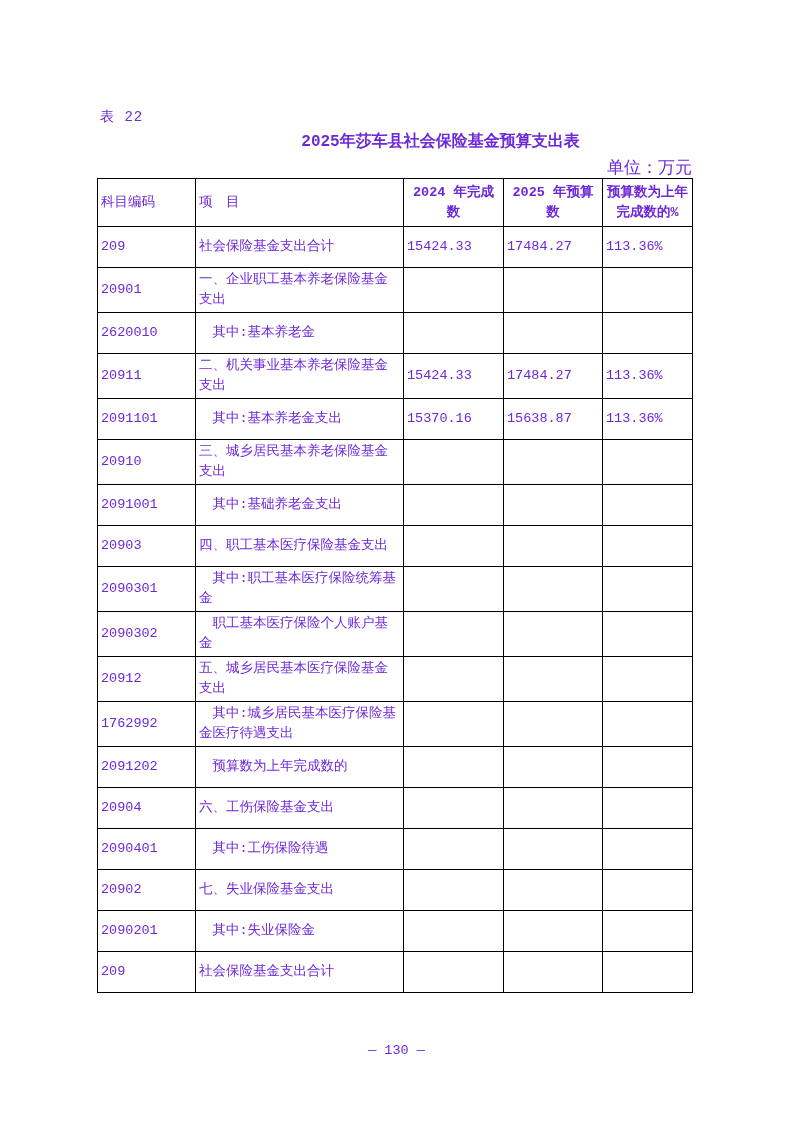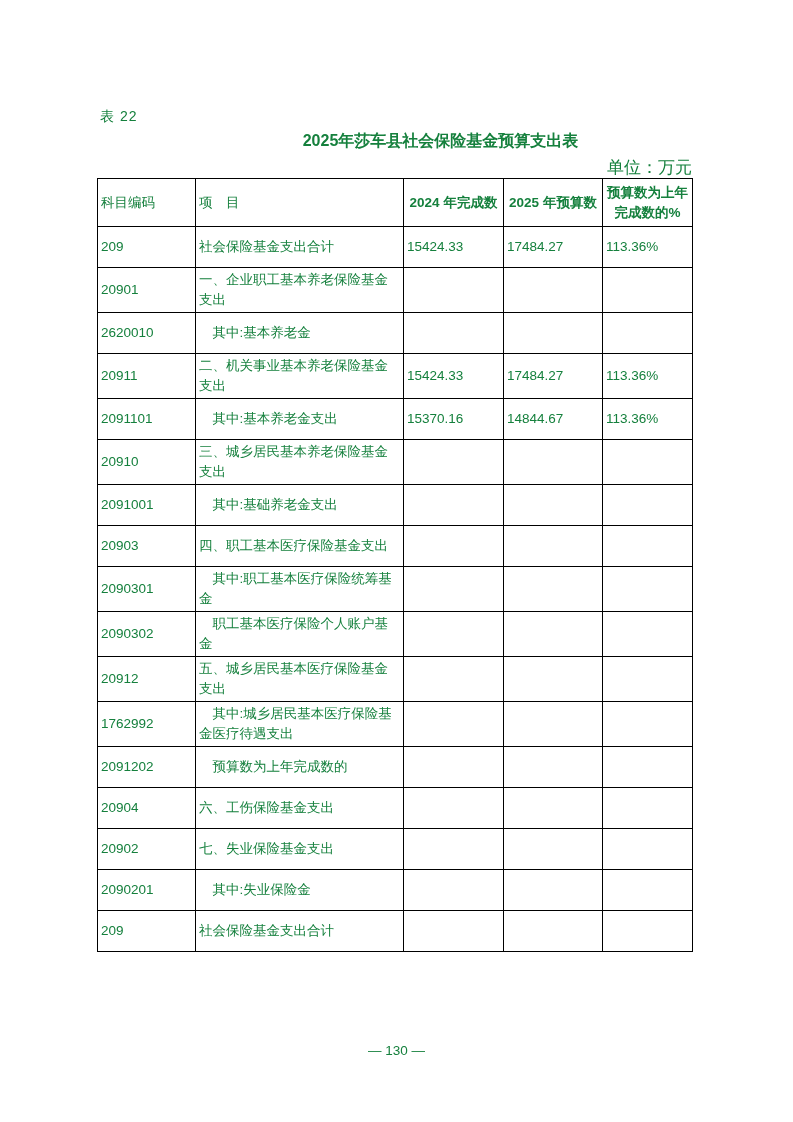--- a/index.html
+++ b/index.html
@@ -3,22 +3,22 @@
 <meta charset="utf-8">
 <style>
   * { margin: 0; padding: 0; box-sizing: border-box; }
   html, body { background: #e8e8e8; }
   .page {
     position: relative;
     width: 793px;
     height: 1122px;
     margin: 0 auto;
     background: #ffffff;
-    font-family: Liberation Sans, sans-serif;
-    color: #15803d;
+    font-family: Liberation Mono, monospace;
+    color: #6d28d9;
     overflow: hidden;
   }
   .table-label {
     position: absolute;
     left: 100px;
     top: 108px;
     font-size: 14px;
     letter-spacing: 1px;
   }
   .doc-title {
@@ -131,21 +131,21 @@
           <td>20911</td>
           <td>二、机关事业基本养老保险基金支出</td>
           <td>15424.33</td>
           <td>17484.27</td>
           <td>113.36%</td>
         </tr>
         <tr>
           <td>2091101</td>
           <td>　其中:基本养老金支出</td>
           <td>15370.16</td>
-          <td>14844.67</td>
+          <td>15638.87</td>
           <td>113.36%</td>
         </tr>
         <tr>
           <td>20910</td>
           <td>三、城乡居民基本养老保险基金支出</td>
           <td></td>
           <td></td>
           <td></td>
         </tr>
         <tr>
@@ -198,20 +198,27 @@
           <td></td>
         </tr>
         <tr>
           <td>20904</td>
           <td>六、工伤保险基金支出</td>
           <td></td>
           <td></td>
           <td></td>
         </tr>
         <tr>
+          <td>2090401</td>
+          <td>　其中:工伤保险待遇</td>
+          <td></td>
+          <td></td>
+          <td></td>
+        </tr>
+        <tr>
           <td>20902</td>
           <td>七、失业保险基金支出</td>
           <td></td>
           <td></td>
           <td></td>
         </tr>
         <tr>
           <td>2090201</td>
           <td>　其中:失业保险金</td>
           <td></td>

